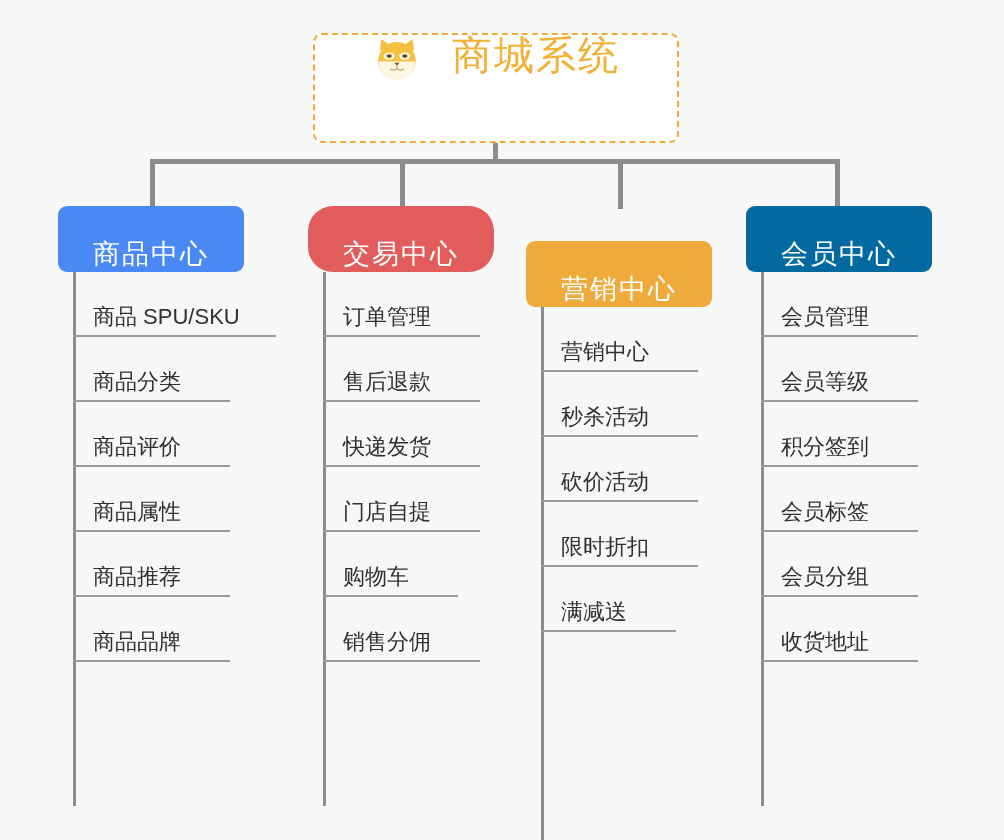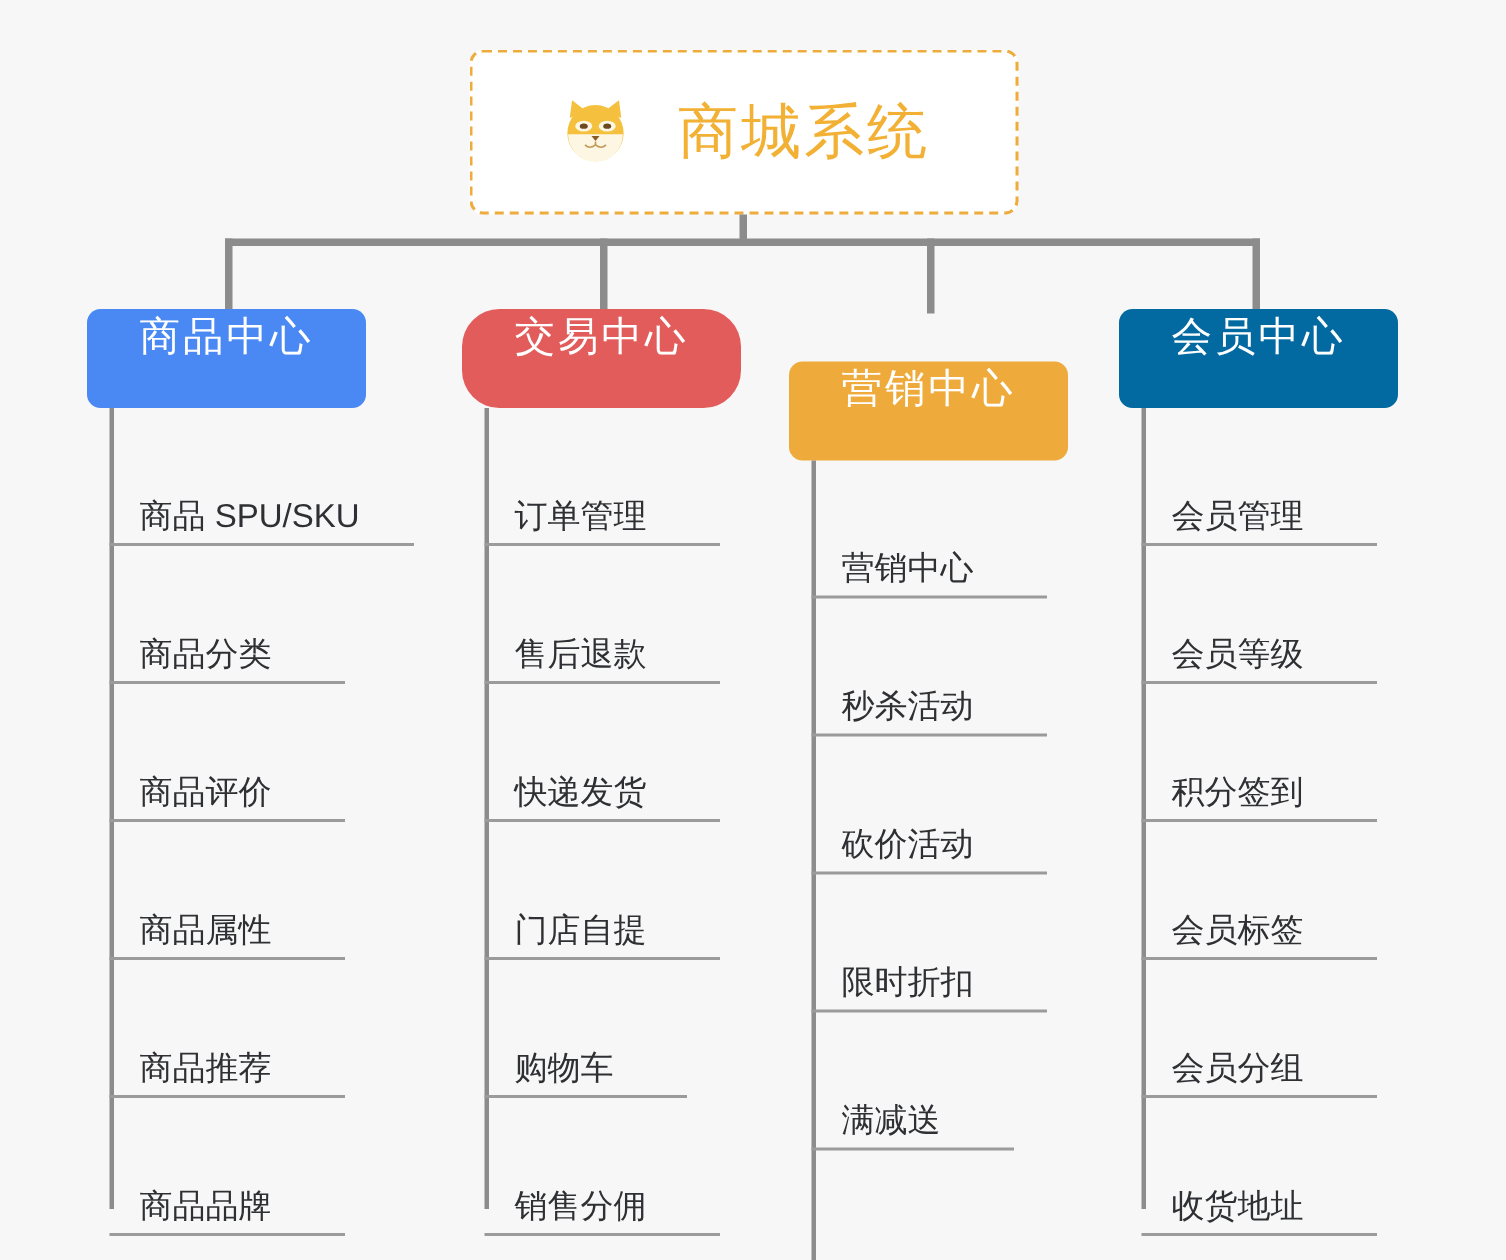--- a/index.html
+++ b/index.html
@@ -27,21 +27,21 @@
   .root-node {
     position: absolute;
     left: 313px;
     top: 33px;
     width: 366px;
     height: 110px;
     background: #ffffff;
     border: 2px dashed #eeac3c;
     border-radius: 9px;
     display: flex;
-    align-items: center;
+    align-items: flex-start;
     justify-content: center;
     gap: 30px;
   }
   .root-emoji {
     width: 50px;
     height: 50px;
     flex: 0 0 50px;
     display: block;
   }
   .root-title {
@@ -82,21 +82,21 @@
     position: absolute;
     top: 206px;
     width: 186px;
   }
 
   .cat-box {
     width: 186px;
     height: 66px;
     border-radius: 9px;
     display: flex;
-    align-items: flex-start;
+    align-items: flex-end;
     justify-content: center;
     color: #ffffff;
     font-size: 27px;
     letter-spacing: 2px;
     white-space: nowrap;
   }
 
   
   .branch {
     position: relative;
@@ -105,21 +105,21 @@
   }
   .trunk {
     position: absolute;
     left: 15px;
     top: 0;
     width: 3px;
     background: #8c8c8c;
   }
   .leaf {
     position: relative;
-    height: 92px;
+    height: 65px;
     display: flex;
     align-items: flex-end;
     padding-left: 20px;
   }
   .leaf-label {
     font-size: 22px;
     color: #2f3033;
     line-height: 1;
     padding-bottom: 9px;
     white-space: nowrap;

